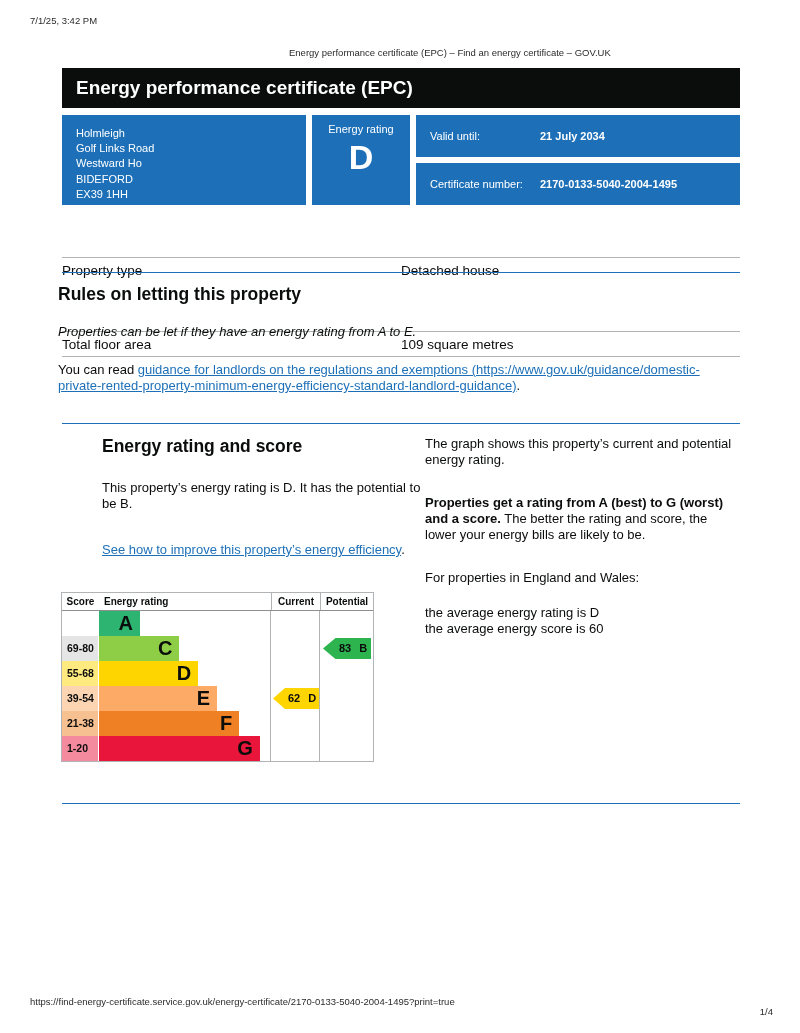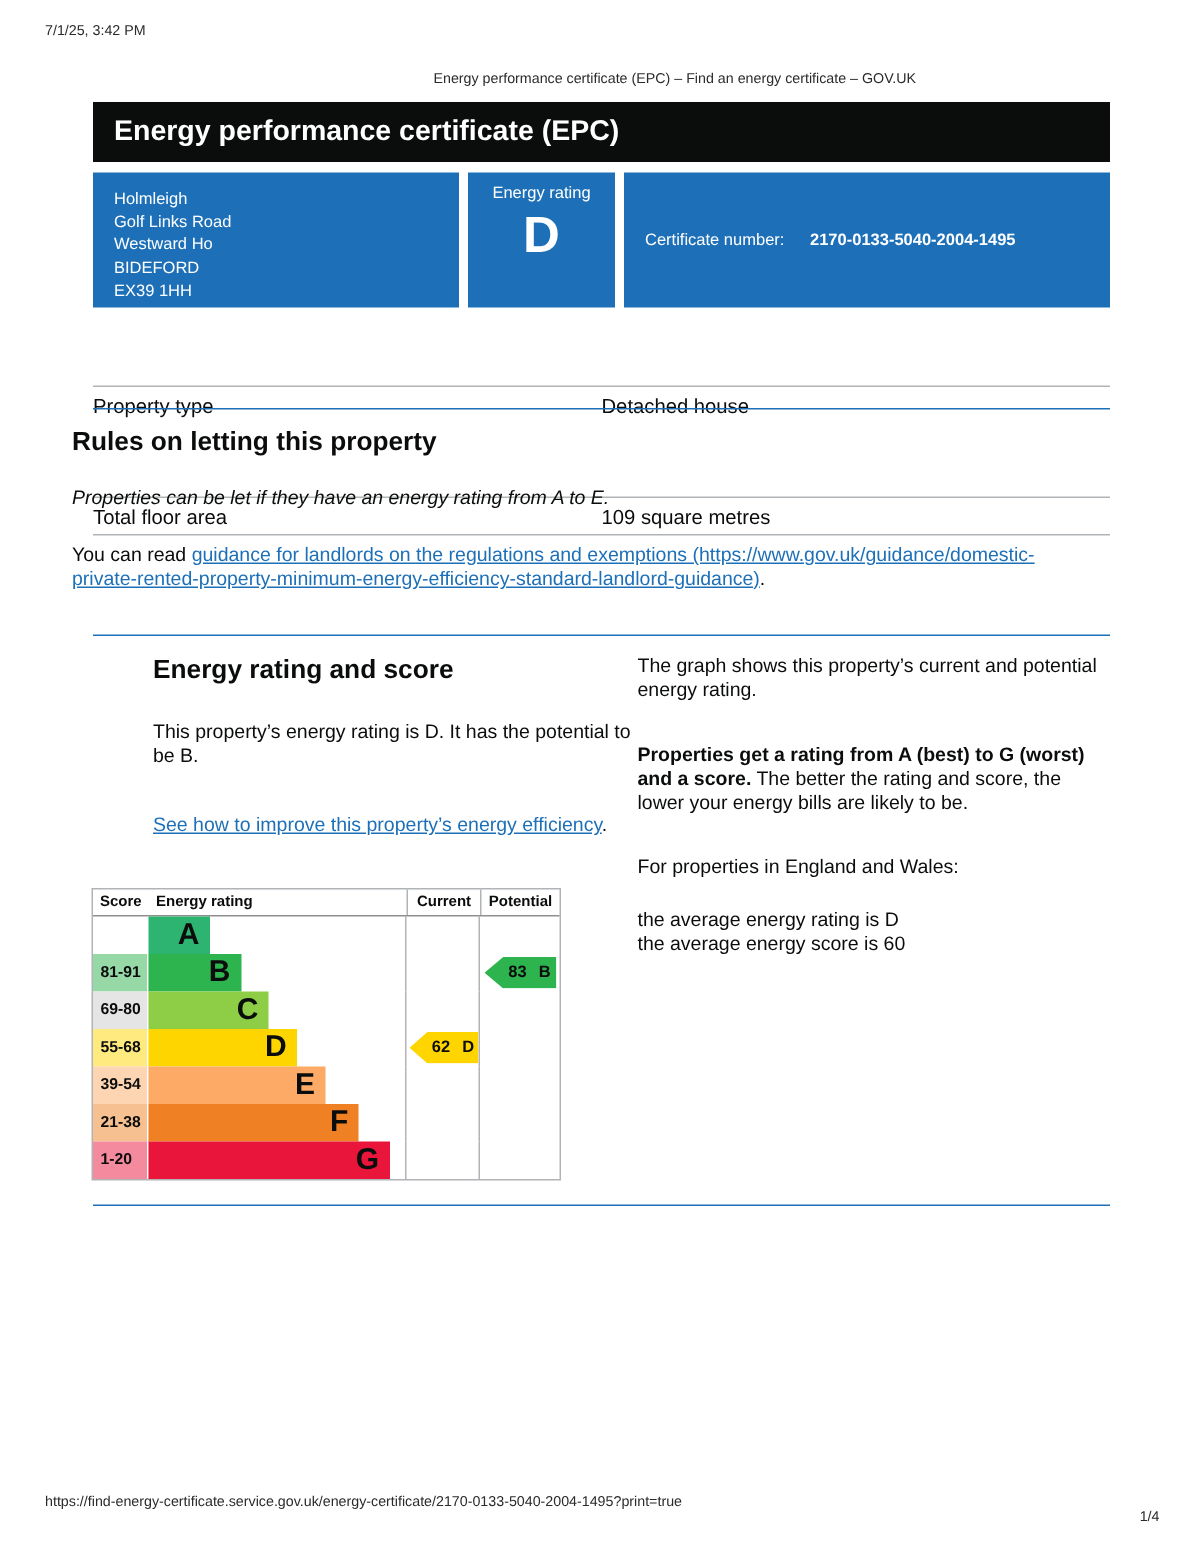--- a/index.html
+++ b/index.html
@@ -39,21 +39,21 @@
   .pd-label { width:50%; }
   .pd-value { width:50%; }
 
   .blue-hr { position:absolute; left:62px; width:678px; border-top:1px solid #1d70b8; }
   #hr1 { top:272px; } #hr2 { top:423px; } #hr3 { top:803px; }
 
   h2.section-h { font-size:17.5px; font-weight:bold; color:#0b0c0c; }
   p.body-p { font-size:13px; line-height:16px; }
   a.gov-link { color:#1d70b8; text-decoration:underline; cursor:pointer; }
 
-  #rules { position:absolute; top:284px; left:48px; width:678px; }
+  #rules { position:absolute; top:284px; left:58px; width:678px; }
   #rules h2 { margin-bottom:19px; }
   #rules .rp1 { margin-bottom:22px;font-style:italic; }
 
   #left-col { position:absolute; top:436px; left:62px; width:332px;margin-left:40px; }
   #left-col h2 { margin-bottom:23px; }
   #left-col .lp1 { margin-bottom:30px; }
 
   #right-col { position:absolute; top:436px; left:425px; width:316px; }
   #right-col .rcp { margin-bottom:27px; }
   #right-col .rcp3 { margin-bottom:19px; }
@@ -101,20 +101,24 @@
       <div>Westward Ho</div>
       <div>BIDEFORD</div>
       <div>EX39 1HH</div>
     </div>
     <div id="rating-box" class="bluebox">
       <div class="rb-label">Energy rating</div>
       <div class="rb-value">D</div>
     </div>
     <div id="right-boxes">
       <div class="kv-box bluebox">
+        <span class="kv-label">Valid until:</span>
+        <span class="kv-value">21 July 2034</span>
+      </div>
+      <div class="kv-box bluebox">
         <span class="kv-label">Certificate number:</span>
         <span class="kv-value">2170-0133-5040-2004-1495</span>
       </div>
     </div>
   </div>
 
   <div id="property-details">
     <div class="pd-row">
       <div class="pd-label">Property type</div>
       <div class="pd-value">Detached house</div>
@@ -160,28 +164,20 @@
       <div id="potential-arrow" class="rating-arrow" style="background: rgb(46, 180, 78); top: 27px;">83 B</div>
     <div class="chart-row">
           <div class="score-cell" style="background: #737373; margin-top: 25px;">92+</div>
           <div class="rating-cell">
             <div class="band-bar" style="width: 24%; background: rgb(46, 180, 113);"><span class="band-letter">A</span></div>
           </div>
           <div class="cur-cell"></div>
           <div class="pot-cell"></div>
         </div>
         <div class="chart-row">
-          <div class="score-cell" style="background: rgb(150, 217, 166);">81-91</div>
-          <div class="rating-cell">
-            <div class="band-bar" style="width: 36%; background: rgb(46, 180, 78);"><span class="band-letter">B</span></div>
-          </div>
-          <div class="cur-cell"></div>
-          <div class="pot-cell"></div>
-        </div>
-        <div class="chart-row">
           <div class="score-cell" style="background: #e5e5e5;">69-80</div>
           <div class="rating-cell">
             <div class="band-bar" style="width: 47%; background: rgb(141, 206, 70);"><span class="band-letter">C</span></div>
           </div>
           <div class="cur-cell"></div>
           <div class="pot-cell"></div>
         </div>
         <div class="chart-row">
           <div class="score-cell" style="background: rgb(255, 234, 128);">55-68</div>
           <div class="rating-cell">

